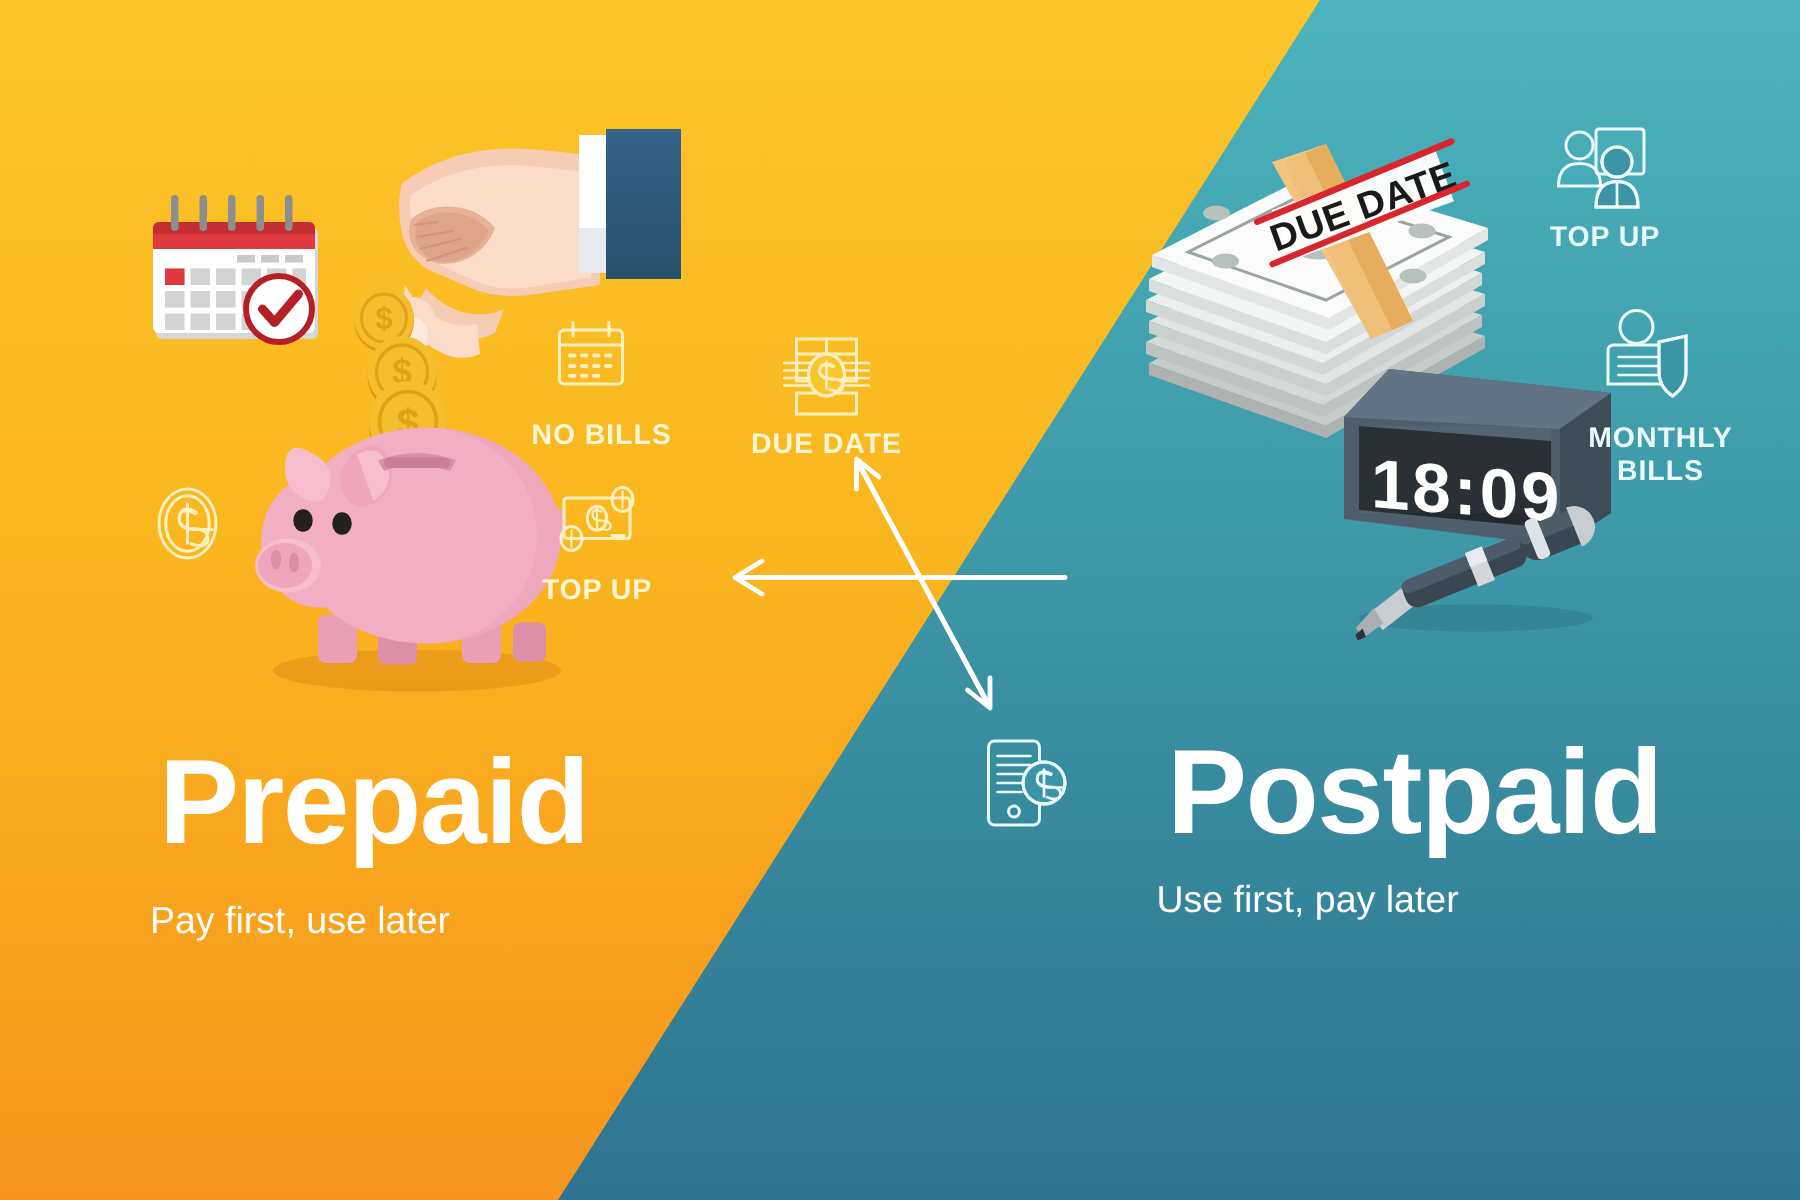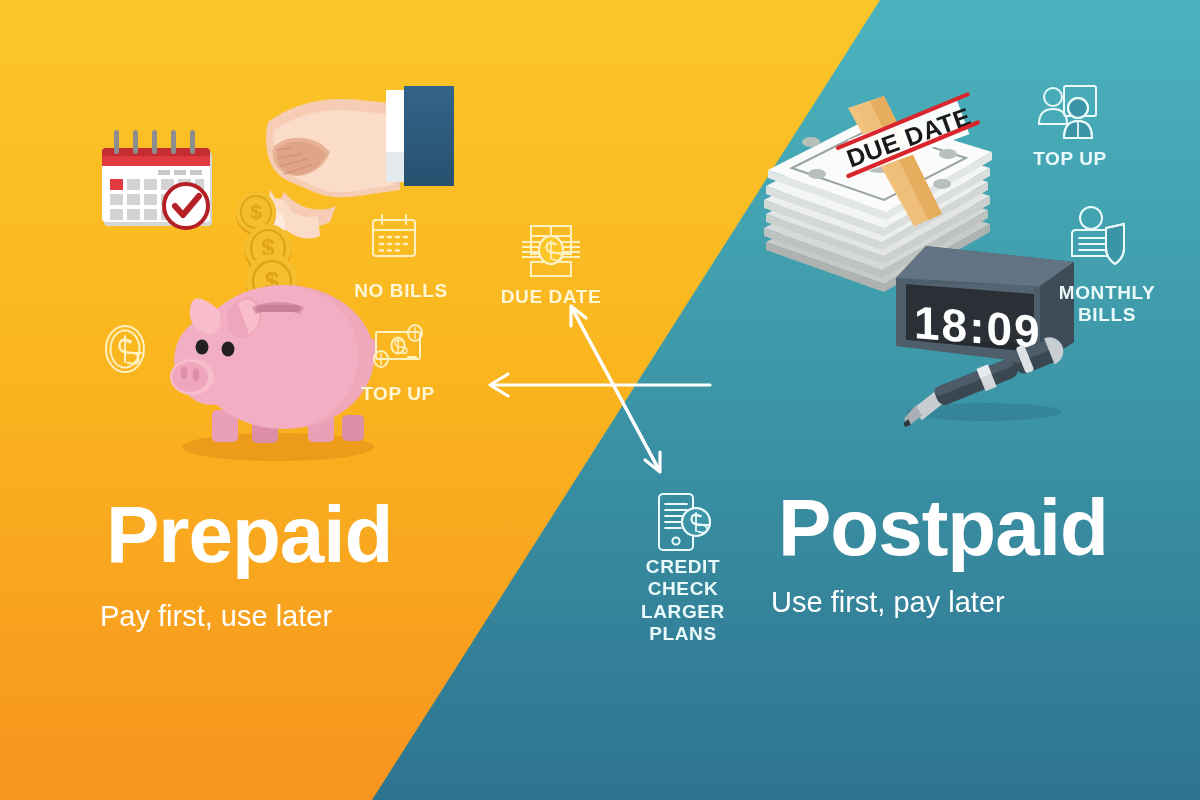--- a/index.html
+++ b/index.html
@@ -32,21 +32,21 @@
     color: #ffffff;
     font-weight: bold;
     font-size: 80px;
     letter-spacing: -1px;
     line-height: 1;
     white-space: nowrap;
   }
   .subhead {
     position: absolute;
     color: #ffffff;
-    font-size: 29px;
+    font-size: 25px;
     line-height: 1;
     white-space: nowrap;
   }
 
   .feat-label {
     position: absolute;
     color: #FFF6D6;
     font-size: 19px;
     font-weight: bold;
     letter-spacing: 0.6px;
@@ -282,22 +282,20 @@
     <svg width="60" height="62" viewBox="0 0 60 62" fill="none" stroke="#EAFAFB" stroke-width="2">
       <rect x="6" y="2" width="34" height="56" rx="4"></rect>
       <path d="M12 12 h22 M12 18 h22 M12 24 h22 M12 30 h22 M12 36 h16" stroke-width="1.8" stroke-linecap="round"></path>
       <circle cx="23" cy="49" r="3.6"></circle>
       <circle cx="43" cy="30" r="14" fill="#3C95A6"></circle>
       <circle cx="43" cy="30" r="14"></circle>
       <path d="M43 21 v18 M47.5 24.5 q-9 -3.5 -9 3 q0 5.5 9 5.5 q9 0 9 0" stroke-width="1.8" stroke-linecap="round"></path>
       <path d="M48 24 q-8.5 -4 -9.5 2.5 q-.8 5.5 8 6 q8.5 .5 7.5 5.5 q-1 4.5 -9 1.5" stroke-width="1.8" stroke-linecap="round"></path>
     </svg>
   </div>
-  <div class="feat-label onteal" style="left:608px;top:556px;width:150px;">CREDIT CHECK
-LARGER PLANS</div>
 
   <div class="moneystack">
     <svg width="280" height="250" viewBox="0 0 280 250">
       <g>
 
         <g>
           <path d="M14 150 L120 96 L238 132 L132 192z" fill="#C6CBC9"></path>
           <path d="M14 158 L132 200 L238 140 L238 132 L132 192 L14 150z" fill="#AEB3B1"></path>
           <path d="M12 136 L118 82 L236 118 L130 178z" fill="#D5D9D7"></path>
           <path d="M12 144 L130 186 L236 126 L236 118 L130 178 L12 136z" fill="#BEC3C1"></path>

